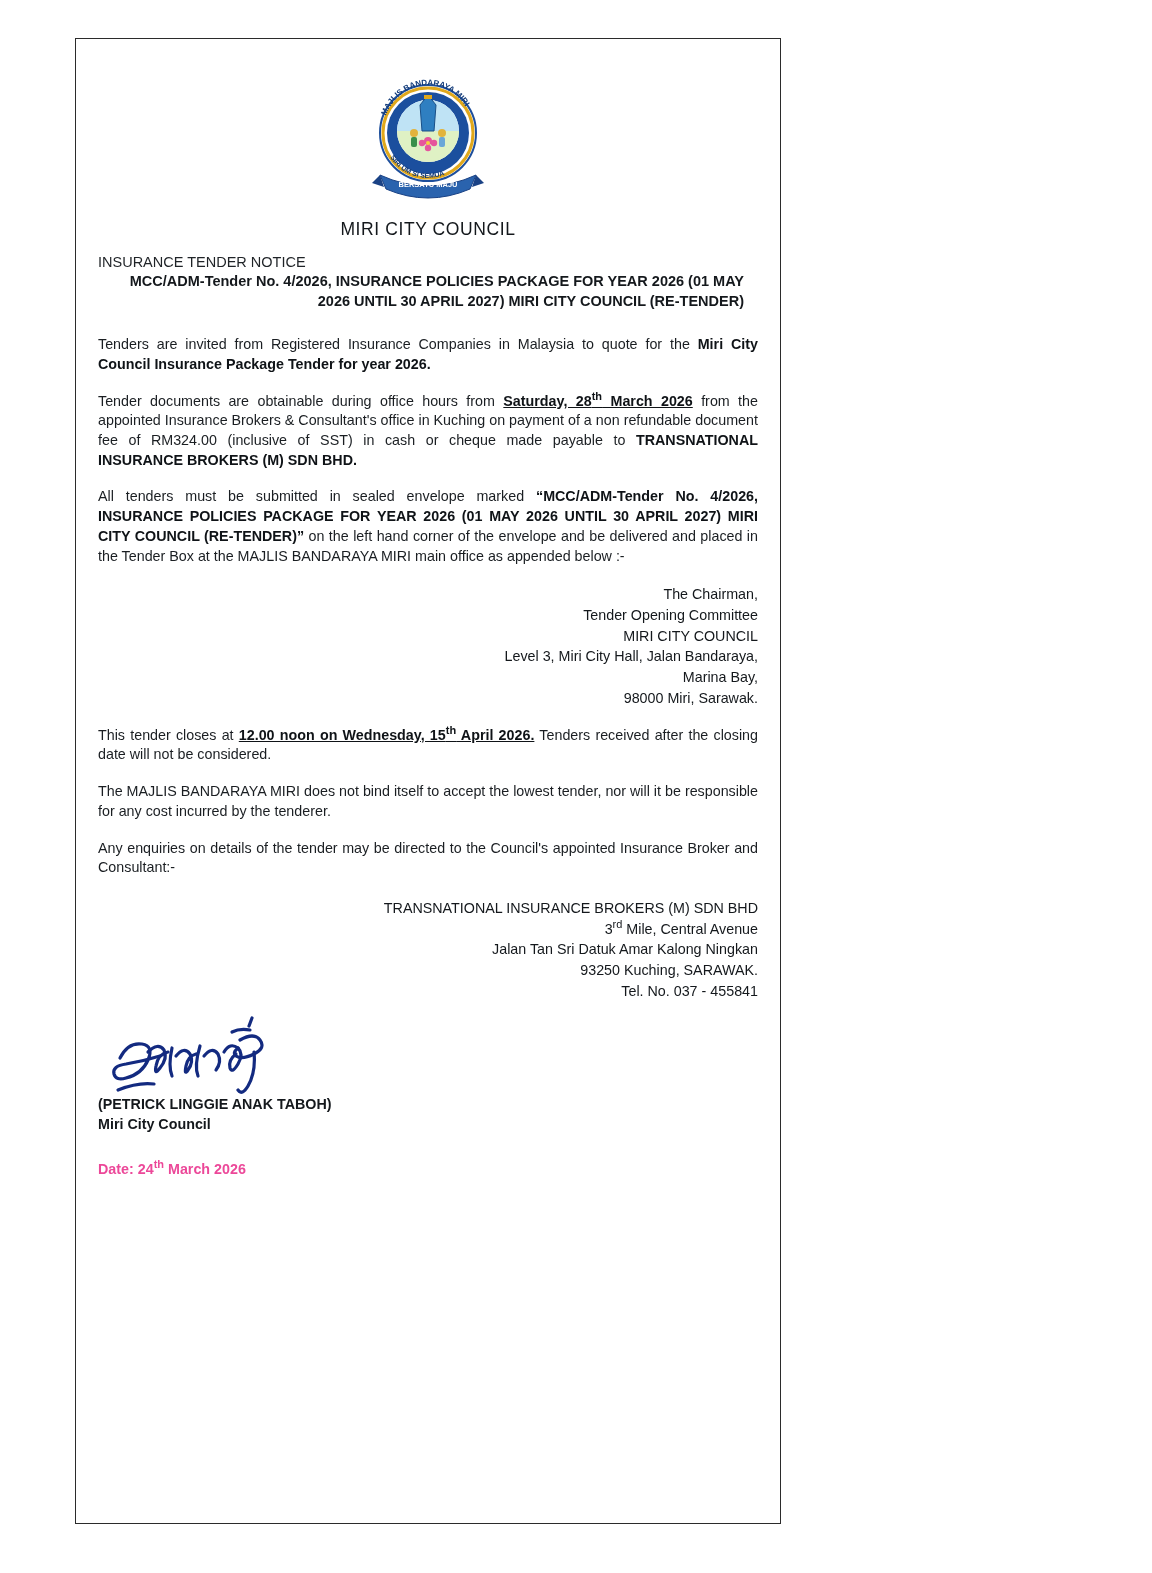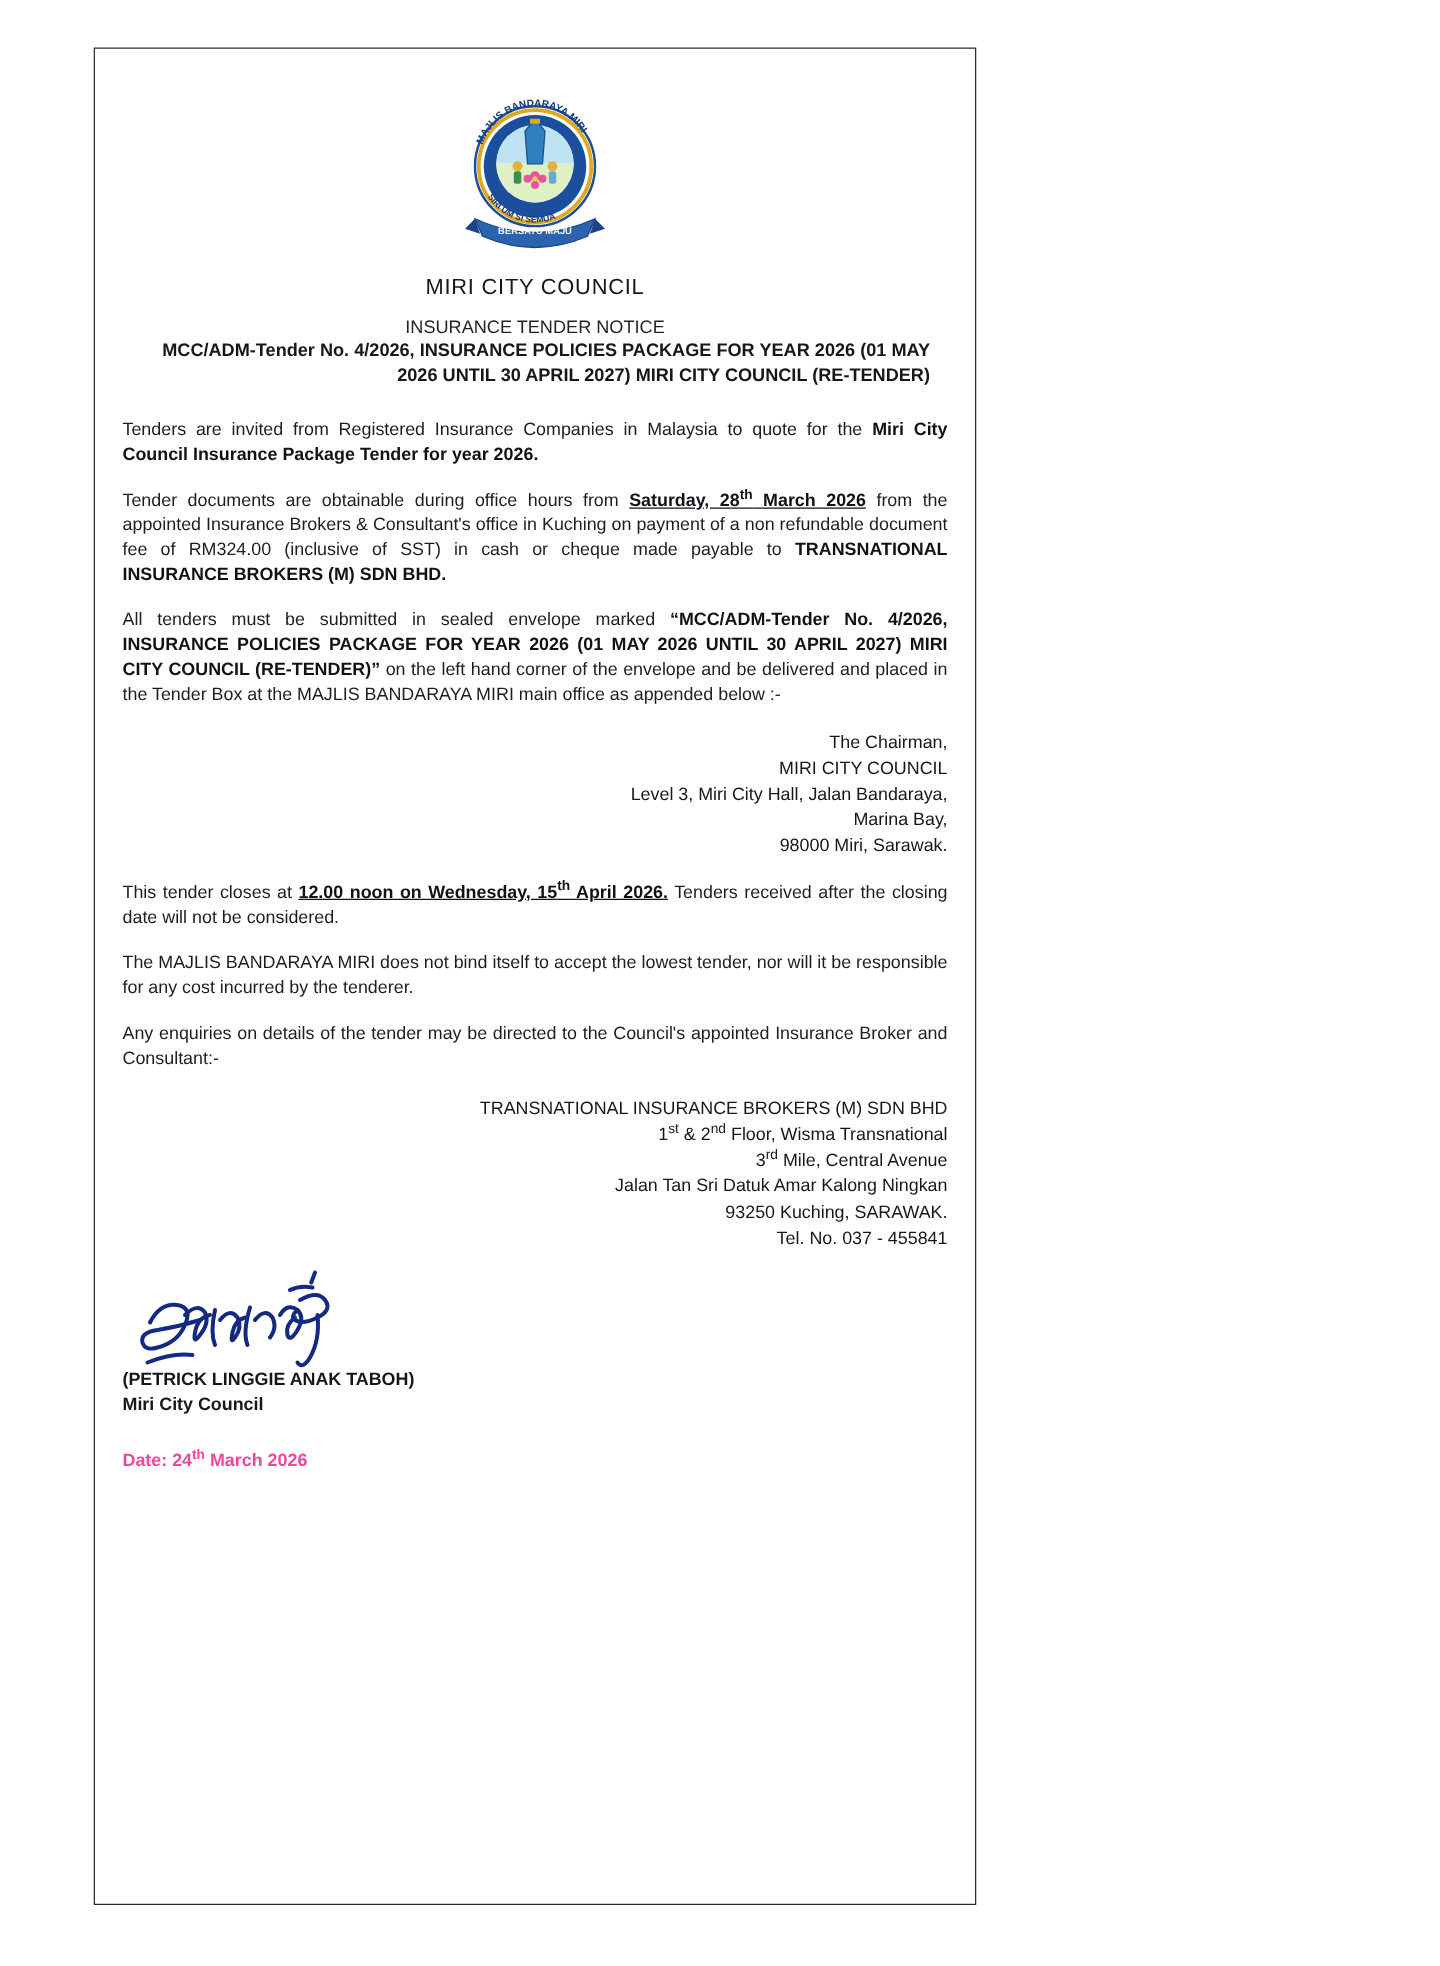--- a/index.html
+++ b/index.html
@@ -45,21 +45,21 @@
   
   .org-title {
     text-align: center;
     font-size: 17.5px;
     letter-spacing: 0.6px;
     color: #14181c;
     margin-top: 2px;
     margin-bottom: 14px;
   }
   .notice-title {
-    text-align: center;
+    text-align: left;
     font-size: 14.5px;
     color: #1f2327;
     margin-bottom: 2px;
   }
   .tender-ref {
     text-align: right;
     font-size: 14.5px;
     font-weight: bold;
     line-height: 1.35;
     color: #14181c;
@@ -173,35 +173,35 @@
     <div class="tender-ref">MCC/ADM-Tender No. 4/2026, INSURANCE POLICIES PACKAGE FOR YEAR 2026 (01 MAY 2026 UNTIL 30 APRIL 2027) MIRI CITY COUNCIL (RE-TENDER)</div>
 
     <p class="body first"><span>Tenders are invited from Registered Insurance Companies in Malaysia to quote for the </span><b>Miri City Council Insurance Package Tender for year 2026.</b></p>
 
     <p class="body"><span>Tender documents are obtainable during office hours from </span><b class="u">Saturday, 28</b><b class="u"><sup>th</sup></b><b class="u"> March 2026</b><span> from the appointed Insurance Brokers &amp; Consultant's office in Kuching on payment of a non refundable document fee of RM324.00 (inclusive of SST) in cash or cheque made payable to </span><b>TRANSNATIONAL INSURANCE BROKERS (M) SDN BHD</b><b>.</b></p>
 
     <p class="body"><span>All tenders must be submitted in sealed envelope marked </span><b>“MCC/ADM-Tender No. 4/2026, INSURANCE POLICIES PACKAGE FOR YEAR 2026 (01 MAY 2026 UNTIL 30 APRIL 2027) MIRI CITY COUNCIL (RE-TENDER)”</b><span> on the left hand corner of the envelope and be delivered and placed in the Tender Box at the MAJLIS BANDARAYA MIRI main office as appended below :-</span></p>
 
     <div class="addr">
       <div>The Chairman,</div>
+      <div>Tender Opening Committee</div>
       <div>MIRI CITY COUNCIL</div>
       <div>Level 3, Miri City Hall, Jalan Bandaraya,</div>
       <div>Marina Bay,</div>
       <div>98000 Miri, Sarawak.</div>
     </div>
 
     <p class="body"><span>This tender closes at </span><b class="u">12.00 noon on Wednesday, 15</b><b class="u"><sup>th</sup></b><b class="u"> April 2026.</b><span> Tenders received after the closing date will not be considered.</span></p>
 
     <p class="body">The MAJLIS BANDARAYA MIRI does not bind itself to accept the lowest tender, nor will it be responsible for any cost incurred by the tenderer.</p>
 
     <p class="body">Any enquiries on details of the tender may be directed to the Council's appointed Insurance Broker and Consultant:-</p>
 
     <div class="addr second">
       <div>TRANSNATIONAL INSURANCE BROKERS (M) SDN BHD</div>
-      <div><span>1</span><sup>st</sup><span> &amp; 2</span><sup>nd</sup><span> Floor, Wisma Transnational</span></div>
       <div><span>3</span><sup>rd</sup><span> Mile, Central Avenue</span></div>
       <div>Jalan Tan Sri Datuk Amar Kalong Ningkan</div>
       <div>93250 Kuching, SARAWAK.</div>
       <div>Tel. No. 037 - 455841</div>
     </div>
 
     <div class="sig-area">
       <div class="sig-svg">
         <svg width="260" height="96" viewBox="0 0 260 96" xmlns="http://www.w3.org/2000/svg">
           <g fill="none" stroke="#132a80" stroke-width="3.2" stroke-linecap="round" stroke-linejoin="round">

